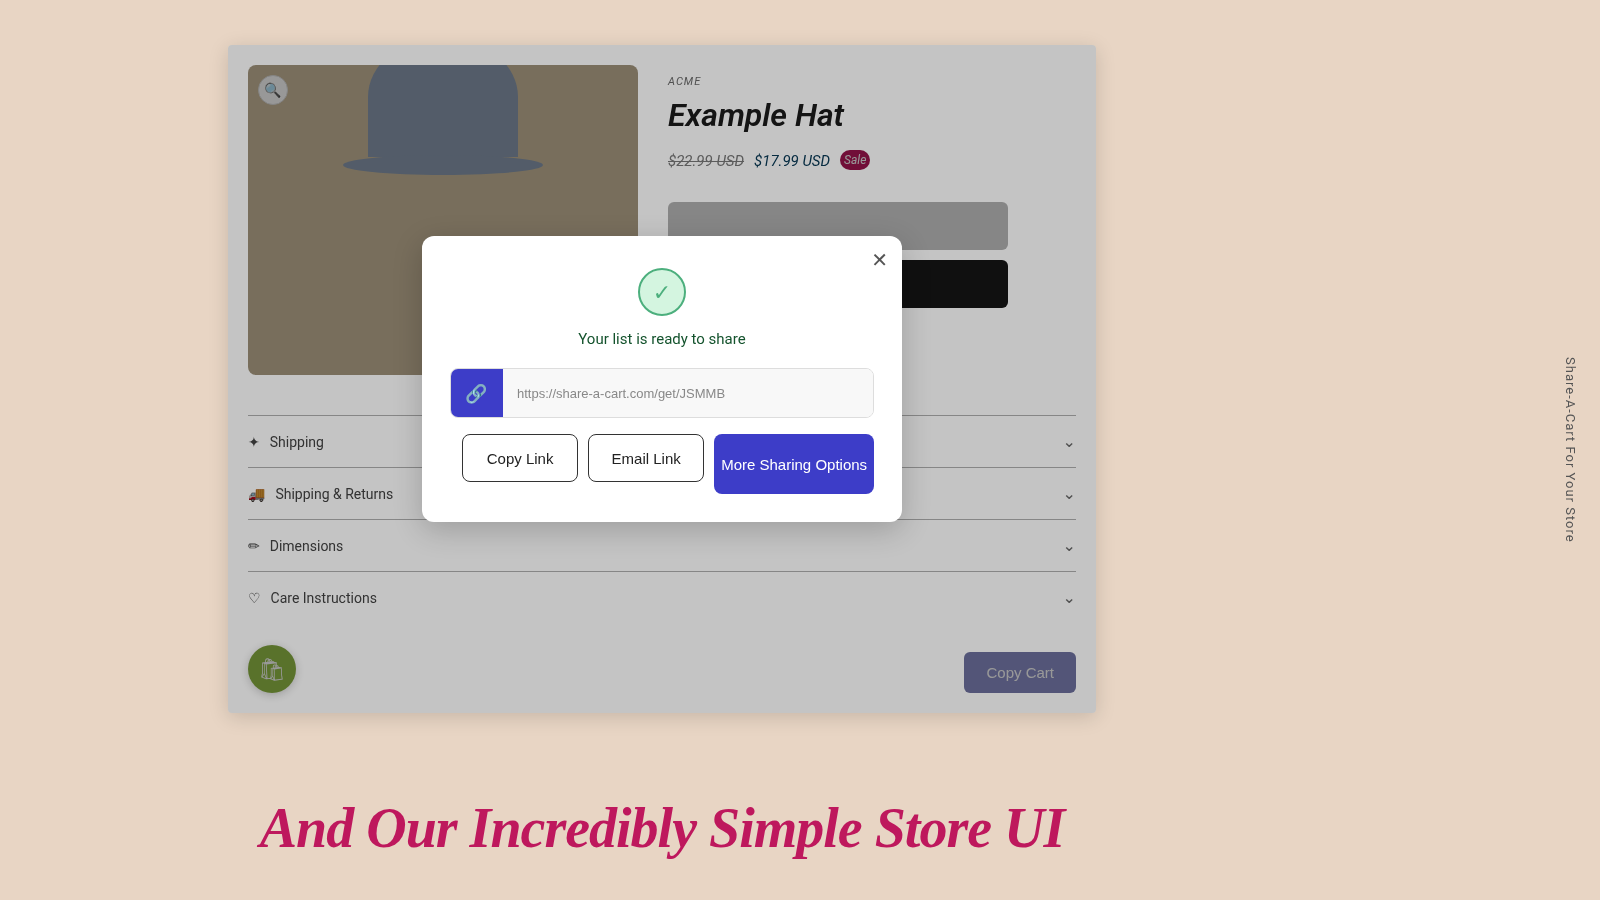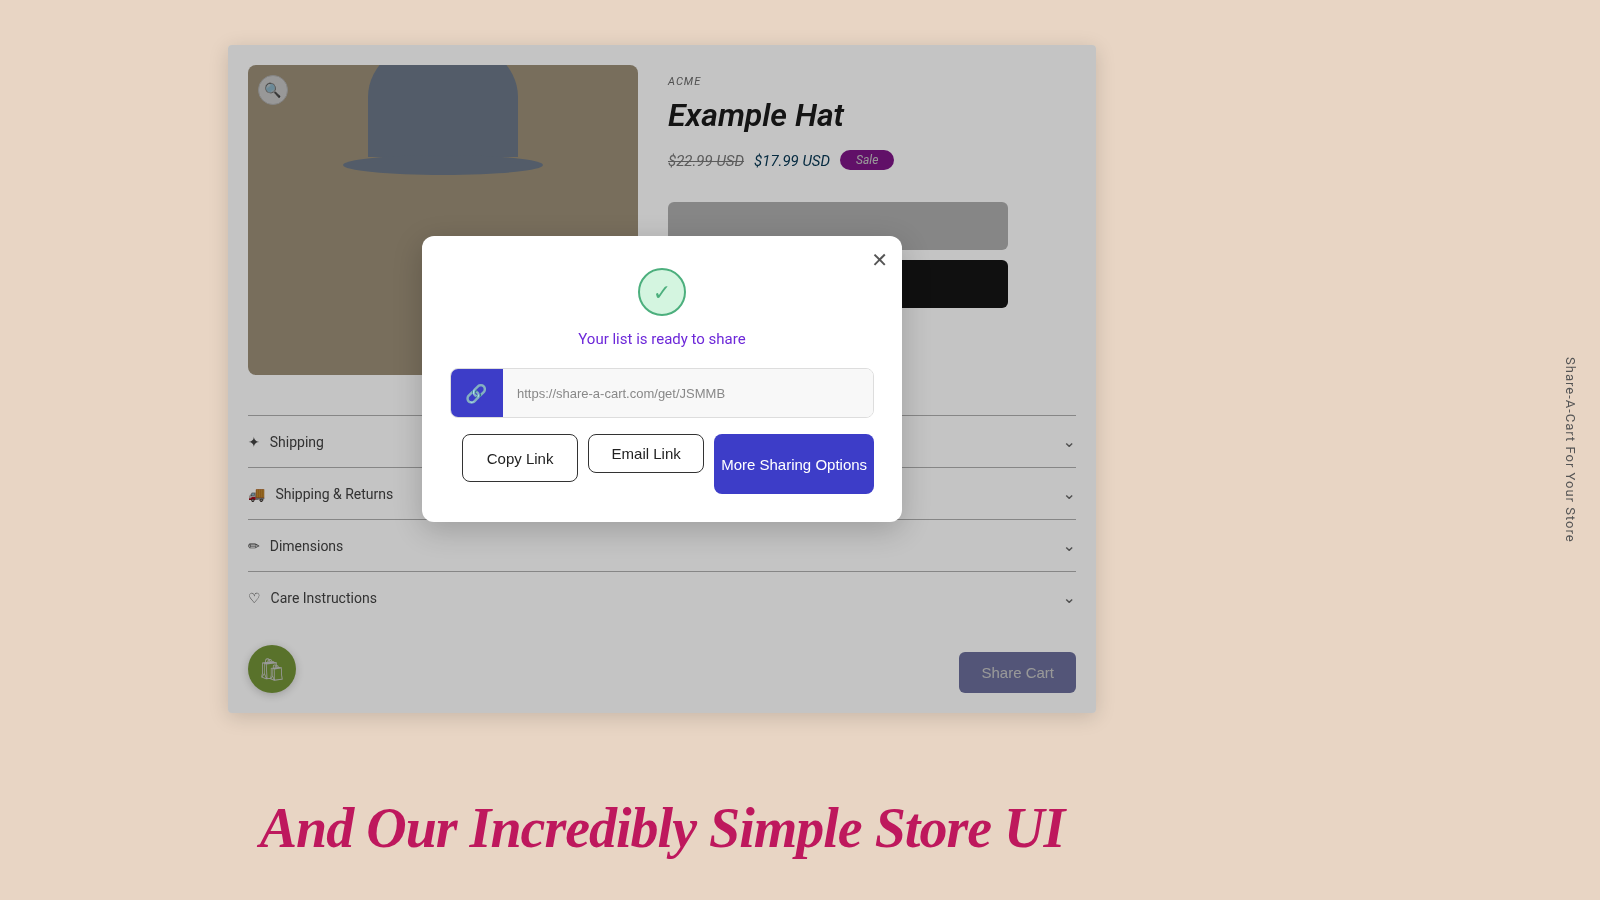--- a/index.html
+++ b/index.html
@@ -155,24 +155,24 @@
       color: #999;
       text-decoration: line-through;
     }
 
     .sale-price {
       font-size: 15px;
       color: #0c4a6e;
     }
 
     .sale-badge {
-      background: #a21caf;
+      background: #be185d;
       color: white;
       font-size: 12px;
-      padding: 3px 16px;
+      padding: 3px 4px;
       border-radius: 20px;
     }
 
     
     .accordion-section {
       padding: 0 20px;
       margin-top: 10px;
     }
 
     .accordion-item {
@@ -272,21 +272,21 @@
       align-items: center;
       justify-content: center;
       margin: 0 auto 14px;
       color: #4caf7d;
       font-size: 22px;
     }
 
     .modal-title {
       text-align: center;
       font-size: 15px;
-      color: #6d28d9;
+      color: #14532d;
       margin-bottom: 20px;
     }
 
     .url-row {
       display: flex;
       align-items: center;
       border: 1px solid #ddd;
       border-radius: 8px;
       overflow: hidden;
       margin-bottom: 16px;
@@ -331,21 +331,21 @@
       border: 1.5px solid #333;
       border-radius: 8px;
       font-size: 15px;
       font-weight: 500;
       color: #222;
       cursor: pointer;
     }
 
     .btn-email-link {
       flex: 1;
-      height: 39px;
+      height: 48px;
       background: white;
       border: 1.5px solid #333;
       border-radius: 8px;
       font-size: 15px;
       font-weight: 500;
       color: #222;
       cursor: pointer;
     }
 
     .btn-more-sharing {
@@ -458,21 +458,21 @@
       </div>
       <div class="accordion-item">
         <div class="accordion-item-left">
           <span>♡</span>
           <span>Care Instructions</span>
         </div>
         <span class="chevron">⌄</span>
       </div>
     </div>
 
-    <button class="share-cart-btn">Share Cart</button>
+    <button class="share-cart-btn">Copy Cart</button>
 
     <div class="shopify-badge">🛍</div>
   </div>
 
   <div class="modal-overlay">
     <div class="modal">
 
       <button class="modal-close">✕</button>
 
       <div class="modal-success-icon">✓</div>

